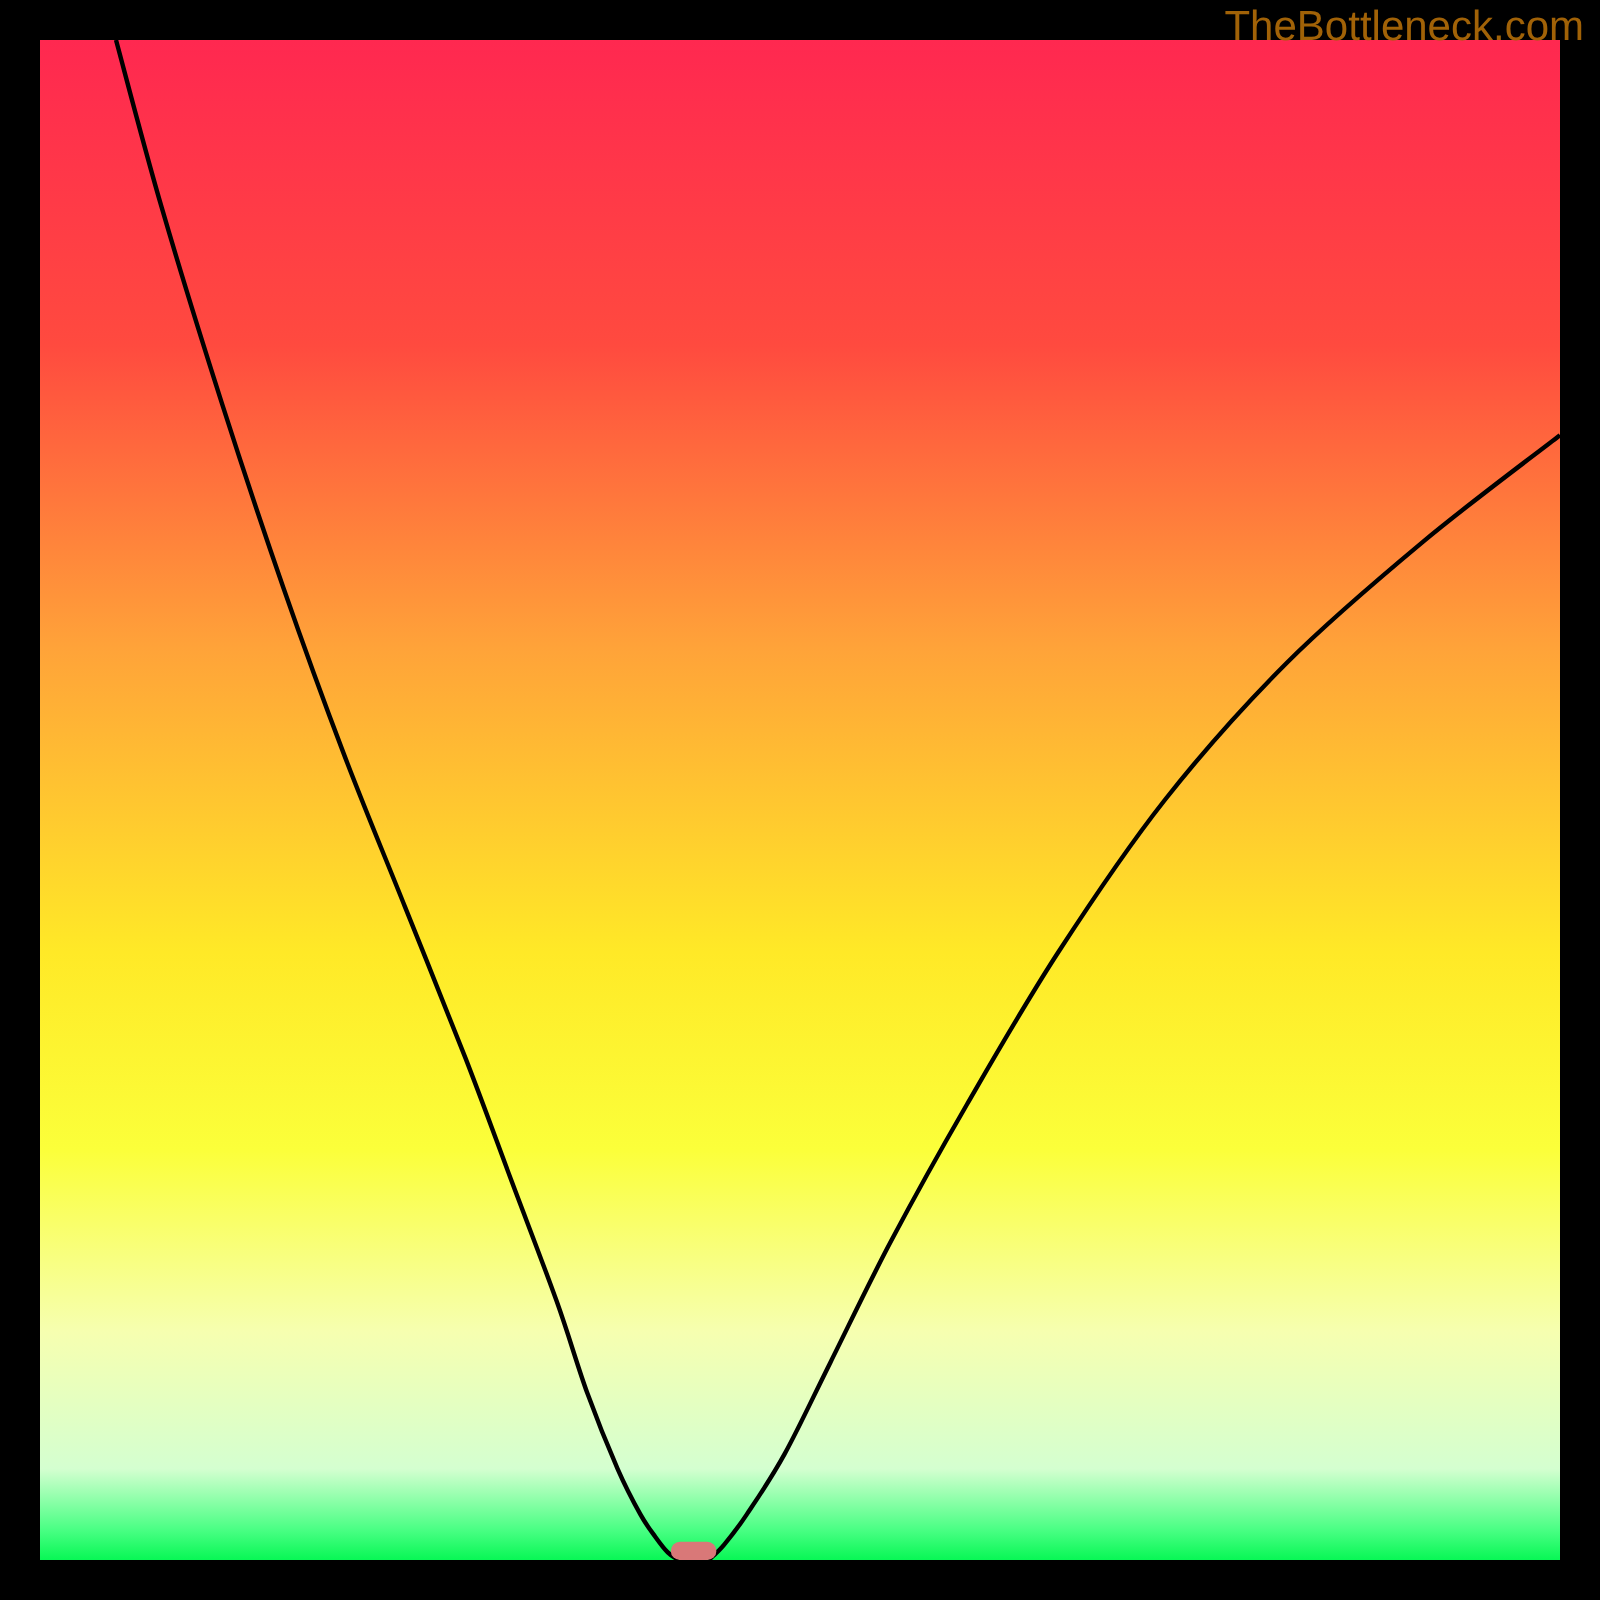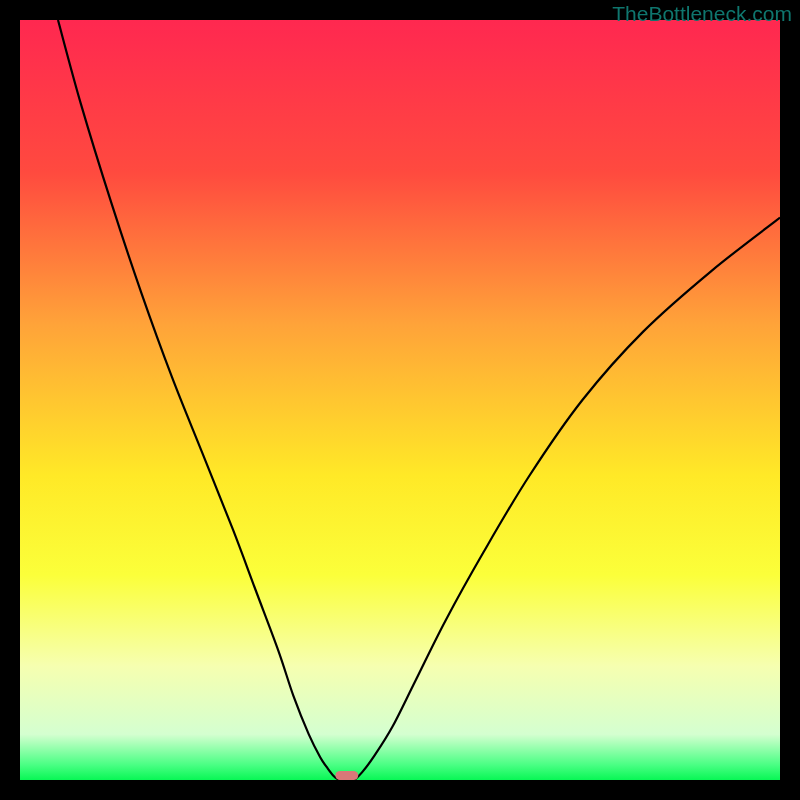--- a/index.html
+++ b/index.html
@@ -23,21 +23,21 @@
     position: absolute;
     top: 0;
     left: 0;
     width: 760px;
     height: 760px;
   }
   .watermark {
     position: absolute;
     top: 2px;
     right: 8px;
-    color: #0f766e;
+    color: #a16207;
     font-size: 21px;
     font-weight: 500;
     z-index: 10;
   }
 </style>
 </head>
 <body>
 
 <div class="watermark">TheBottleneck.com</div>
 

